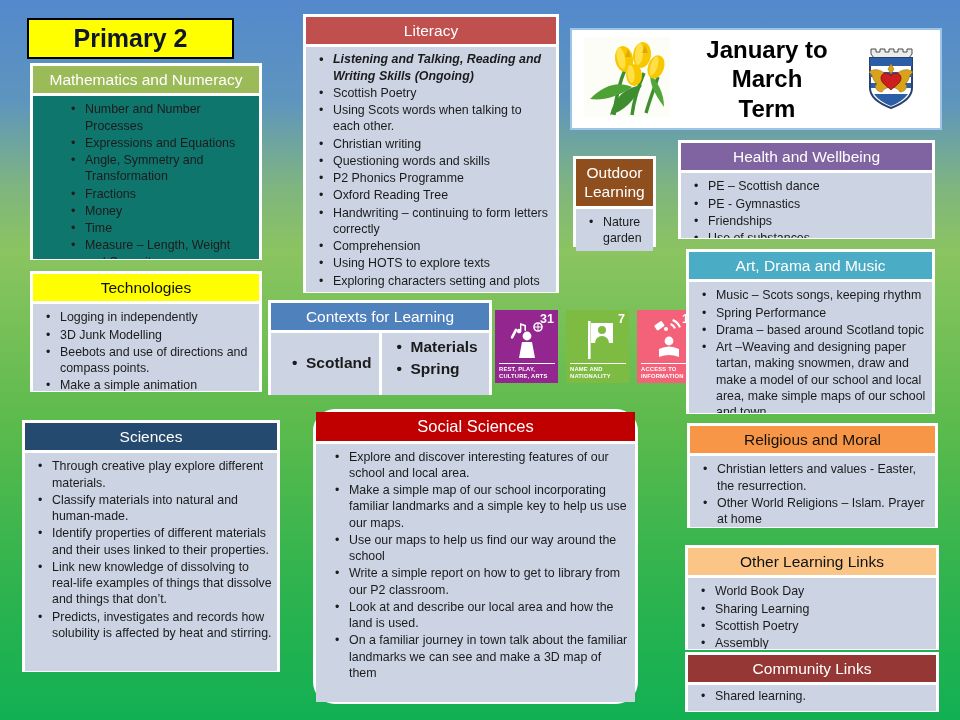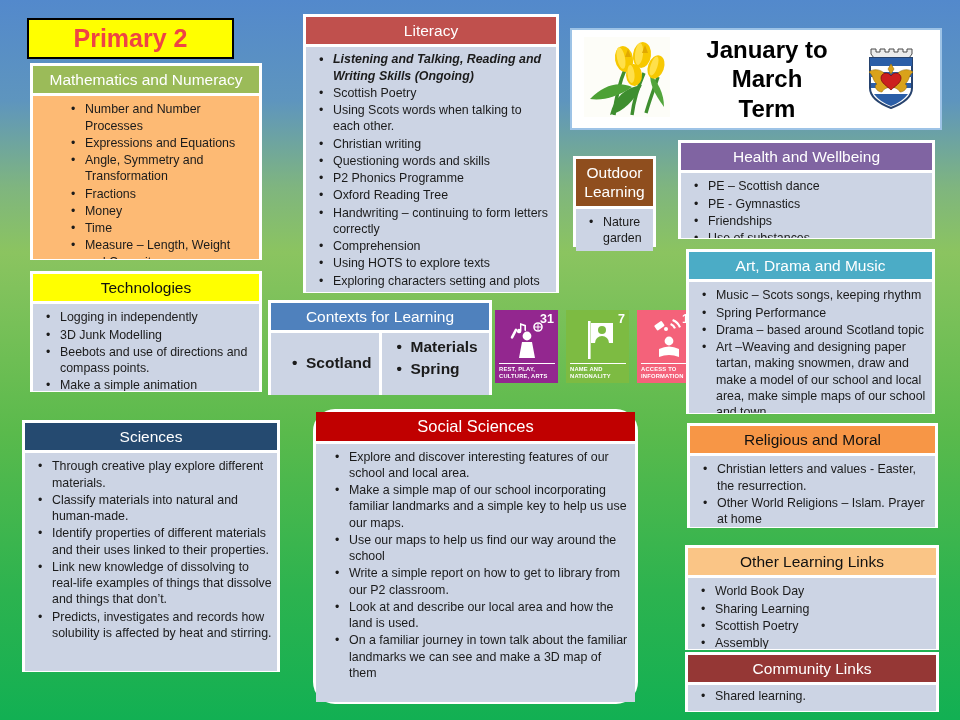--- a/index.html
+++ b/index.html
@@ -11,21 +11,21 @@
   .panel{position:absolute;background:#fff;padding:3px;box-sizing:border-box;}
   .panel-header{font-weight:normal;text-align:center;color:#fff;font-size:15.5px;line-height:1.25;padding:4px 2px;}
   .panel-header.dark{color:#111;}
   .panel-body{margin-top:3px;padding:5px 3px 5px 2px;overflow:hidden;box-sizing:border-box;}
   ul.blist{margin:0;padding:0 2px 0 6px;list-style:none;}
   ul.blist li{position:relative;padding-left:19px;font-size:12.4px;line-height:1.31;color:#1b1b1b;margin-bottom:1px;}
   ul.blist li::before{content:"\2022";position:absolute;left:5px;top:0;}
   .em-bi{font-weight:bold;font-style:italic;}
   .title-box{
     position:absolute;left:27px;top:18px;width:207px;height:41px;border:2.5px solid #000;
-    display:flex;align-items:center;justify-content:center;font-size:25px;font-weight:bold;color:#ef4444;box-sizing:border-box;
+    display:flex;align-items:center;justify-content:center;font-size:25px;font-weight:bold;color:#0f172a;box-sizing:border-box;
   }
   .banner{
     position:absolute;left:570px;top:28px;width:372px;height:102px;background:#fff;border:2px solid #9DC3E6;
     box-sizing:border-box;display:flex;align-items:center;
   }
   .banner-title{flex:1;text-align:center;font-size:24px;font-weight:bold;line-height:1.22;color:#000;white-space:pre-line;}
   .tulips{margin-left:12px;flex:0 0 auto;}
   .crest{margin-right:22px;flex:0 0 auto;}
   
   .ctx-body{display:flex;margin-top:3px;height:62px;}
@@ -43,21 +43,21 @@
 </style>
 </head>
 <body>
 
 <div class="slide">
 
   <div class="title-box" style="background-color: rgb(255, 255, 0);">Primary 2</div>
 
   <div class="panel" style="left:30px;top:63px;width:232px;height:197px;">
     <div class="panel-header" style="background-color: rgb(155, 187, 89);">Mathematics and Numeracy</div>
-    <div class="panel-body" style="height: 163px; background-color: #fdba74; padding-left: 27px;">
+    <div class="panel-body" style="height: 163px; background-color: #0f766e; padding-left: 27px;">
       <ul class="blist">
           <li>Number and Number Processes</li>
           <li>Expressions and Equations</li>
           <li>Angle, Symmetry and Transformation</li>
           <li>Fractions</li>
           <li>Money</li>
           <li>Time</li>
           <li>Measure – Length, Weight and Capacity</li>
           <li class="em-bi">Mental Maths Skills (Ongoing</li>
         </ul>

